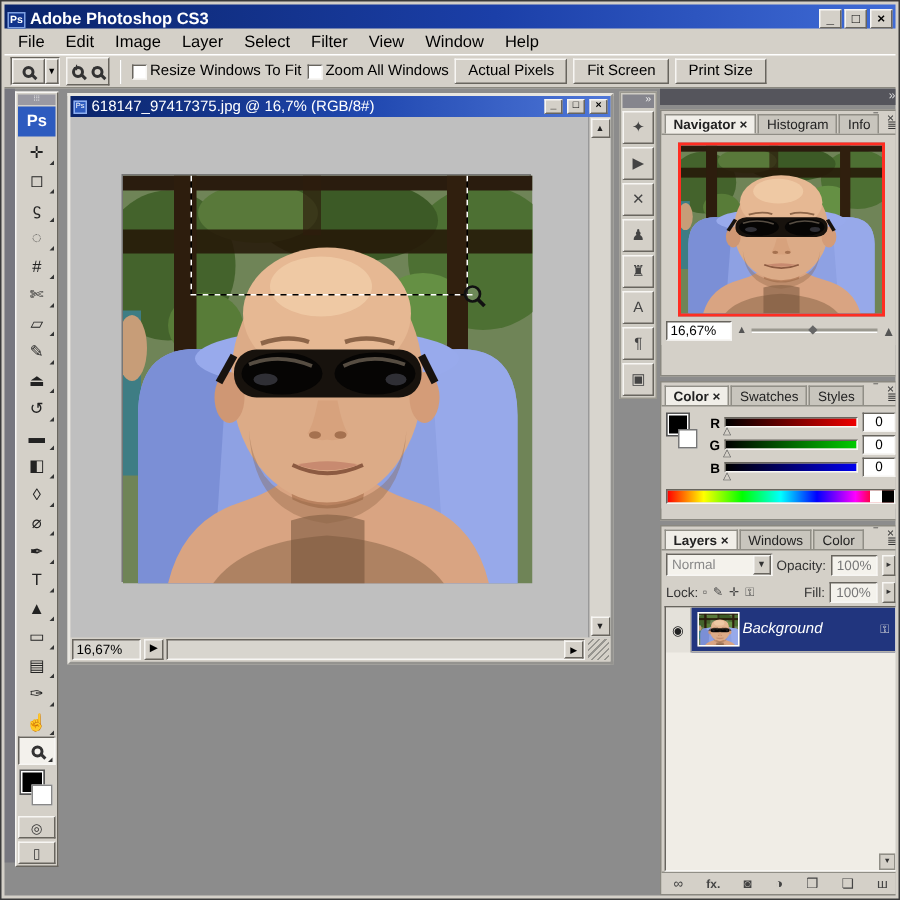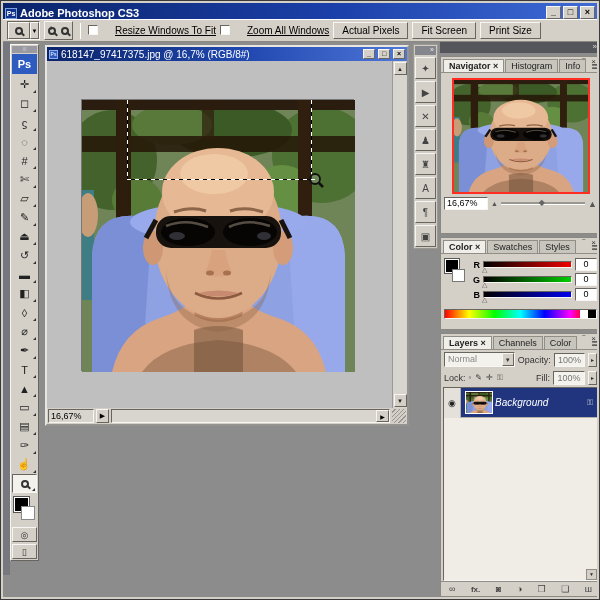--- a/index.html
+++ b/index.html
@@ -23,21 +23,21 @@
   .optionsbar{height:23px;display:flex;align-items:center;gap:4px;padding:0 4px;flex:0 0 auto;
               border-top:1px solid #fff;border-bottom:1px solid #8a8880;}
   .toolpreset{display:flex;align-items:stretch;height:19px;}
   .toolpreset .tp-main{width:22px;display:flex;align-items:center;justify-content:center;background:#d4d0c8;}
   .toolpreset .tp-arrow{width:9px;display:flex;align-items:center;justify-content:center;font-size:6px;background:#d4d0c8;}
   .mag{width:8px;height:8px;border:2px solid #333;border-radius:50%;position:relative;display:inline-block;}
   .mag::after{content:"";position:absolute;width:5px;height:2px;background:#333;transform:rotate(45deg);right:-4px;bottom:-2px;}
   .mag .pm{position:absolute;top:-4px;left:-1px;font-size:7px;font-weight:bold;color:#333;}
   .zgroup{display:flex;height:19px;align-items:center;padding:0 3px;gap:5px;}
   .vsep{width:1px;height:16px;background:#8a8880;border-right:1px solid #fff;margin:0 3px;}
-  .chk{display:flex;gap:17px;font-size:10px;white-space:nowrap;text-decoration:underline;}
+  .chk{display:flex;align-items:center;gap:2px;font-size:10px;white-space:nowrap;}
   .chk .box{width:10px;height:10px;background:#fff;}
   .obtn{font-size:10px;padding:1px 8px;background:#d4d0c8;height:17px;line-height:14px;}
   
   .workspace{flex:1;background:#8c8c8c;position:relative;overflow:hidden;}
   .leftstrip{position:absolute;left:0;top:0;bottom:22px;width:7px;background:#77777f;}
   
   .toolbox{position:absolute;left:7px;top:2px;width:29px;background:#d4d0c8;padding:1px;}
   .tb-grip{height:7px;background:#9a99a2;font-size:5px;color:#e8e8e8;text-align:center;line-height:6px;overflow:hidden;}
   .ps-badge{height:20px;background:#2d5bbf;color:#fff;font-weight:bold;font-size:11px;
             display:flex;align-items:center;justify-content:center;margin:1px 0;}
@@ -189,20 +189,31 @@
 <div class="app">
 
   <div class="titlebar">
     <div class="appicon">Ps</div>
     <div class="title">Adobe Photoshop CS3</div>
     <div class="winbtn raised">_</div>
     <div class="winbtn raised">□</div>
     <div class="winbtn raised">×</div>
   </div>
 
+  <div class="menubar">
+    <span>File</span>
+    <span>Edit</span>
+    <span>Image</span>
+    <span>Layer</span>
+    <span>Select</span>
+    <span>Filter</span>
+    <span>View</span>
+    <span>Window</span>
+    <span>Help</span>
+  </div>
 
   <div class="optionsbar">
     <div class="toolpreset sunken">
       <div class="tp-main raised">
           <span class="mag"></span>
         </div>
       <div class="tp-arrow raised">▼</div>
     </div>
     <div class="zgroup raised">
       <span class="mag">
@@ -389,21 +400,21 @@
             <span class="sw"></span>
             <span class="sb"></span>
           </div>
         </div>
       </div>
 
       <div class="pgroup lgroup">
         <div class="pg-minclose">‾ ×</div>
         <div class="tabs">
           <div class="tab active">Layers ×</div>
-          <div class="tab">Channels</div>
+          <div class="tab">Windows</div>
           <div class="tab">Color</div>
           <div class="pmenu">≣</div>
         </div>
         <div class="lrow" style="border-top:1px solid #908e86;">
           <div class="blend sunken">
             <span class="bt">Normal</span>
             <span class="ba raised">▼</span>
           </div>
           <span style="margin-left:auto;">Opacity:</span>
           <div class="pfield sunken">100%</div>

